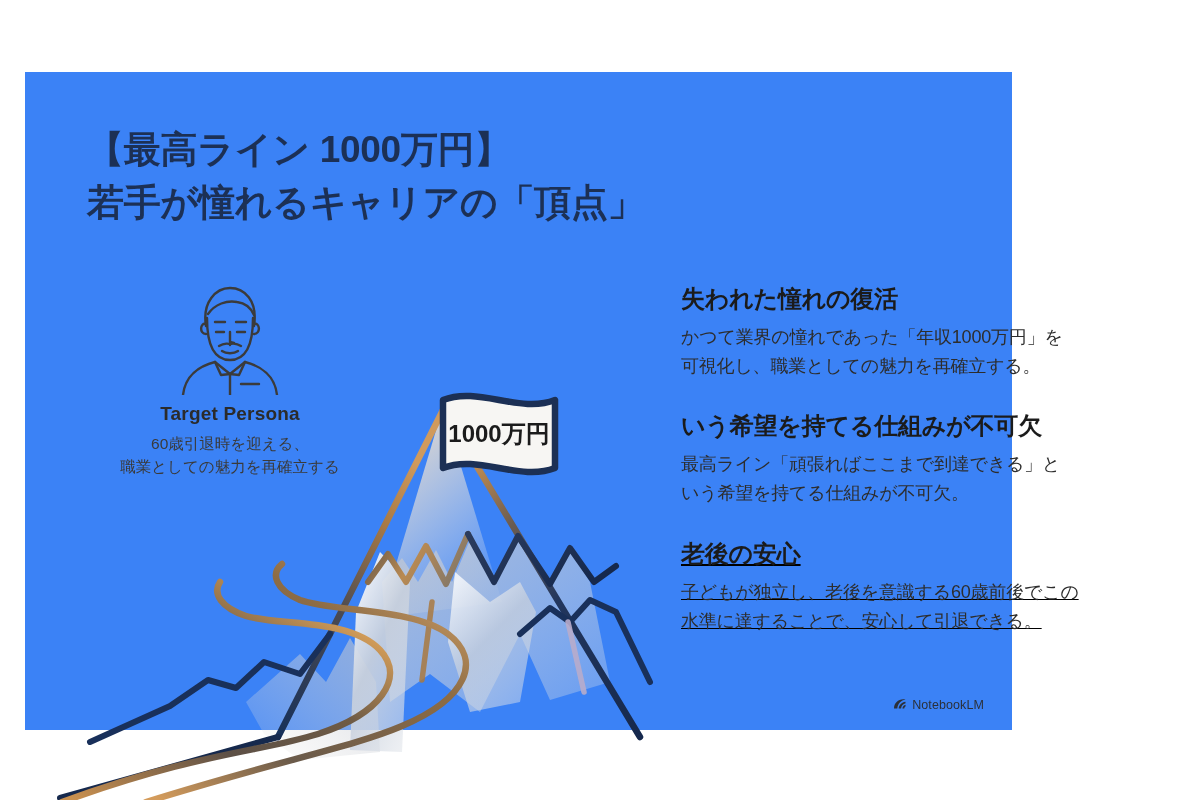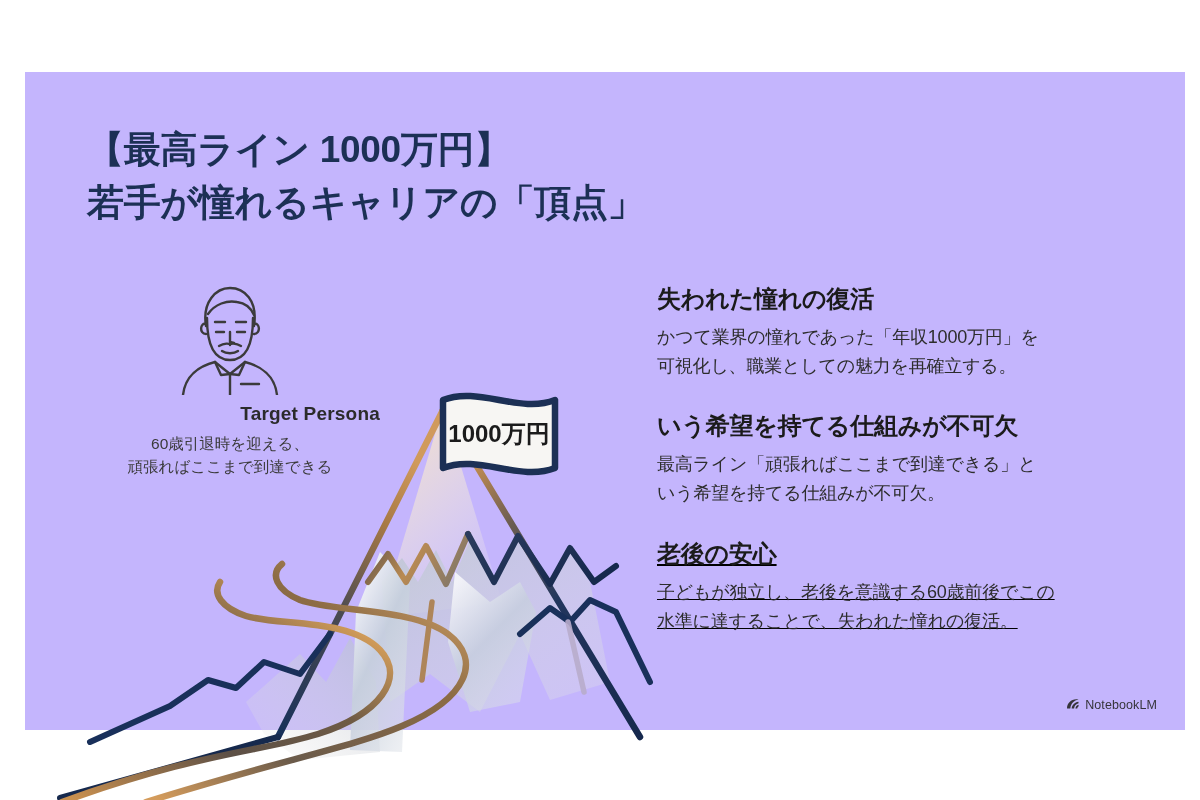--- a/index.html
+++ b/index.html
@@ -9,22 +9,22 @@
     background:#ffffff;
     font-family:"Liberation Sans","DejaVu Sans",sans-serif;
     overflow:hidden;
   }
   .stage{position:relative;width:1200px;height:800px;}
 
   
   .slide{
     position:absolute;
     left:25px;top:72px;
-    width:1160px;height:658px;
-    background:#c4b5fd;
+    width:987px;height:658px;
+    background:#3b82f6;
   }
 
   
   .title-block{
     position:absolute;left:62px;top:52px;
     color:#1c3055;
     font-weight:bold;
     font-size:37px;
     line-height:1.42;
     letter-spacing:-0.3px;
@@ -35,38 +35,37 @@
   
   .persona{
     position:absolute;left:55px;top:208px;
     width:300px;text-align:center;
   }
   .persona-figure{width:110px;height:115px;margin:0 auto;display:block;}
   .persona-title{
     margin-top:8px;
     font-size:19px;font-weight:bold;color:#2b2b2b;
     letter-spacing:.2px;
-    text-align:right;
   }
   .persona-sub{
     margin-top:7px;
     font-size:15.5px;color:#3a3a3a;line-height:1.5;text-align:center;
   }
   .persona-sub span{display:block;}
 
   
   .art{
     position:absolute;left:25px;top:210px;
     width:620px;height:520px;
     pointer-events:none;
   }
 
   
   .points{
-    position:absolute;left:632px;top:212px;width:500px;
+    position:absolute;left:656px;top:212px;width:500px;
   }
   .point{margin-bottom:30px;}
   .point:last-child{margin-bottom:16px;text-decoration:underline;}
   .point-head{
     font-size:24px;font-weight:bold;color:#1b1b1b;
     letter-spacing:-0.2px;line-height:1.25;
     margin-bottom:9px;
   }
   .point-body{
     font-size:18px;color:#2d2d2d;line-height:1.62;
@@ -225,21 +224,21 @@
           <path d="M8,115 C10,96 24,86 40,82"></path>
           <path d="M102,115 C100,96 86,86 70,82"></path>
           <path d="M55,94 L55,115"></path>
 
           <path d="M66,104 L84,104"></path>
         </g>
       </svg>
       <div class="persona-title">Target Persona</div>
       <div class="persona-sub">
         <span>60歳引退時を迎える、</span>
-        <span>頑張ればここまで到達できる</span>
+        <span>職業としての魅力を再確立する</span>
       </div>
     </div>
 
     <div class="points">
       <div class="point">
         <div class="point-head">失われた憧れの復活</div>
         <div class="point-body">
           <span>かつて業界の憧れであった「年収1000万円」を</span>
           <span>可視化し、職業としての魅力を再確立する。</span>
         </div>
@@ -248,21 +247,21 @@
         <div class="point-head">いう希望を持てる仕組みが不可欠</div>
         <div class="point-body">
           <span>最高ライン「頑張ればここまで到達できる」と</span>
           <span>いう希望を持てる仕組みが不可欠。</span>
         </div>
       </div>
       <div class="point">
         <div class="point-head">老後の安心</div>
         <div class="point-body">
           <span>子どもが独立し、老後を意識する60歳前後でこの</span>
-          <span>水準に達することで、失われた憧れの復活。</span>
+          <span>水準に達することで、安心して引退できる。</span>
         </div>
       </div>
     </div>
 
     <div class="watermark">
       <svg width="15" height="15" viewBox="0 0 24 24">
         <path d="M3.2,18.4 C3.2,10 9.6,3.6 18,3.6 C19.4,3.6 20.6,3.8 21.6,4.1
                  C14.4,5.3 9.1,10.9 8.5,18.4 Z" fill="#2a2a2a"></path>
         <path d="M10.6,18.4 C11.2,12.6 15.6,8.1 21.4,7.4 C21.6,8.2 21.7,9 21.7,9.9
                  C17.9,10.7 15,13.9 14.5,18.4 Z" fill="#2a2a2a"></path>

